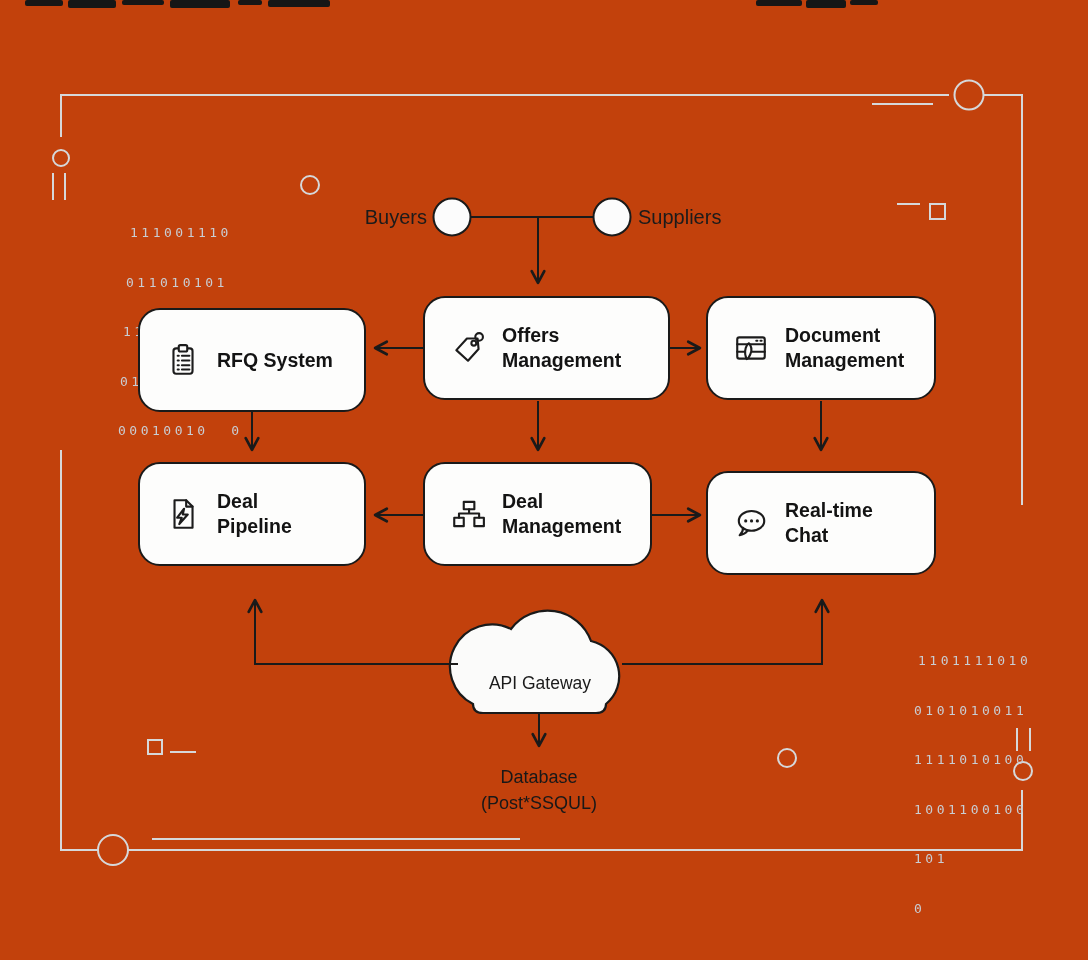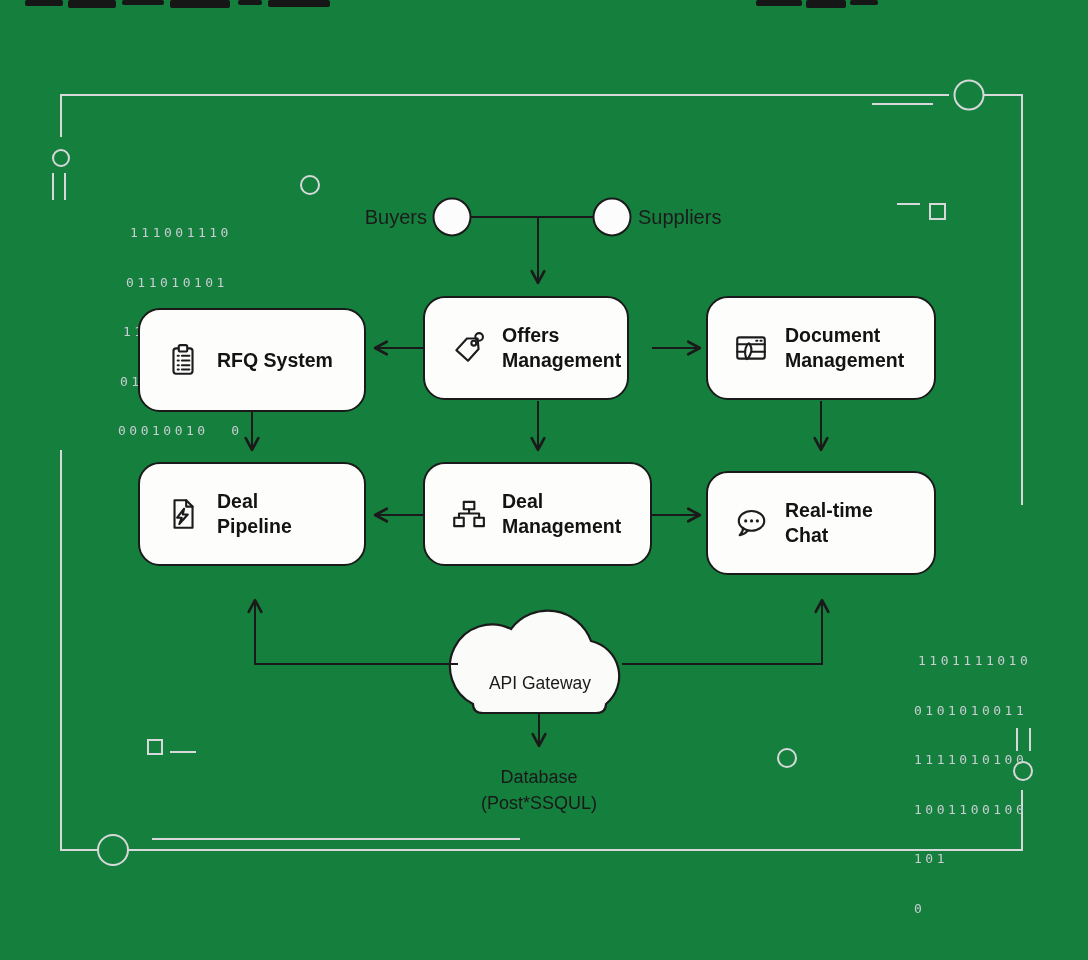--- a/index.html
+++ b/index.html
@@ -1,18 +1,18 @@
 <!DOCTYPE html>
 <html><head>
 <meta charset="utf-8">
 <style>
   html,body { margin:0; padding:0; background:#e9e9e9; }
   .stage {
     position:relative; width:1088px; height:960px;
-    background:#15803d; overflow:hidden;
+    background:#c2410c; overflow:hidden;
     font-family:"Liberation Sans", sans-serif;
   }
   svg.layer { position:absolute; left:0; top:0; }
 
   
   .node {
     position:absolute; height:104px; box-sizing:border-box;
     background:#fdfdfc; border:2.2px solid #1a1a1a; border-radius:22px;
     display:flex; align-items:center; padding-left:25px; gap:16px;
   }
@@ -150,21 +150,21 @@
         <path d="M16,13 H23 M16,17.5 H23 M16,22 H23 M16,26 H23"></path>
         <path d="M12,13 h1 M12,17.5 h1 M12,22 h1 M12,26 h1"></path>
       </svg>
     </span>
     <span class="nlabel">
       <span>RFQ System</span>
         <span></span>
     </span>
   </div>
 
-  <div class="node" style="left:423px; top:296px; width:206px;">
+  <div class="node" style="left:423px; top:296px; width:247px;">
     <span class="icon">
       <svg viewBox="0 0 34 34" width="36" height="36" fill="none" stroke="#1c1c1c" stroke-width="2" stroke-linecap="round" stroke-linejoin="round">
         <path d="M6,19 L16,8 L26,8 L27,18 L17,29 Z"></path>
         <circle cx="22.5" cy="12.5" r="2.3"></circle>
         <circle cx="27.5" cy="6.5" r="3.6"></circle>
       </svg>
     </span>
     <span class="nlabel">
       <span>Offers</span>
         <span>Management</span>

